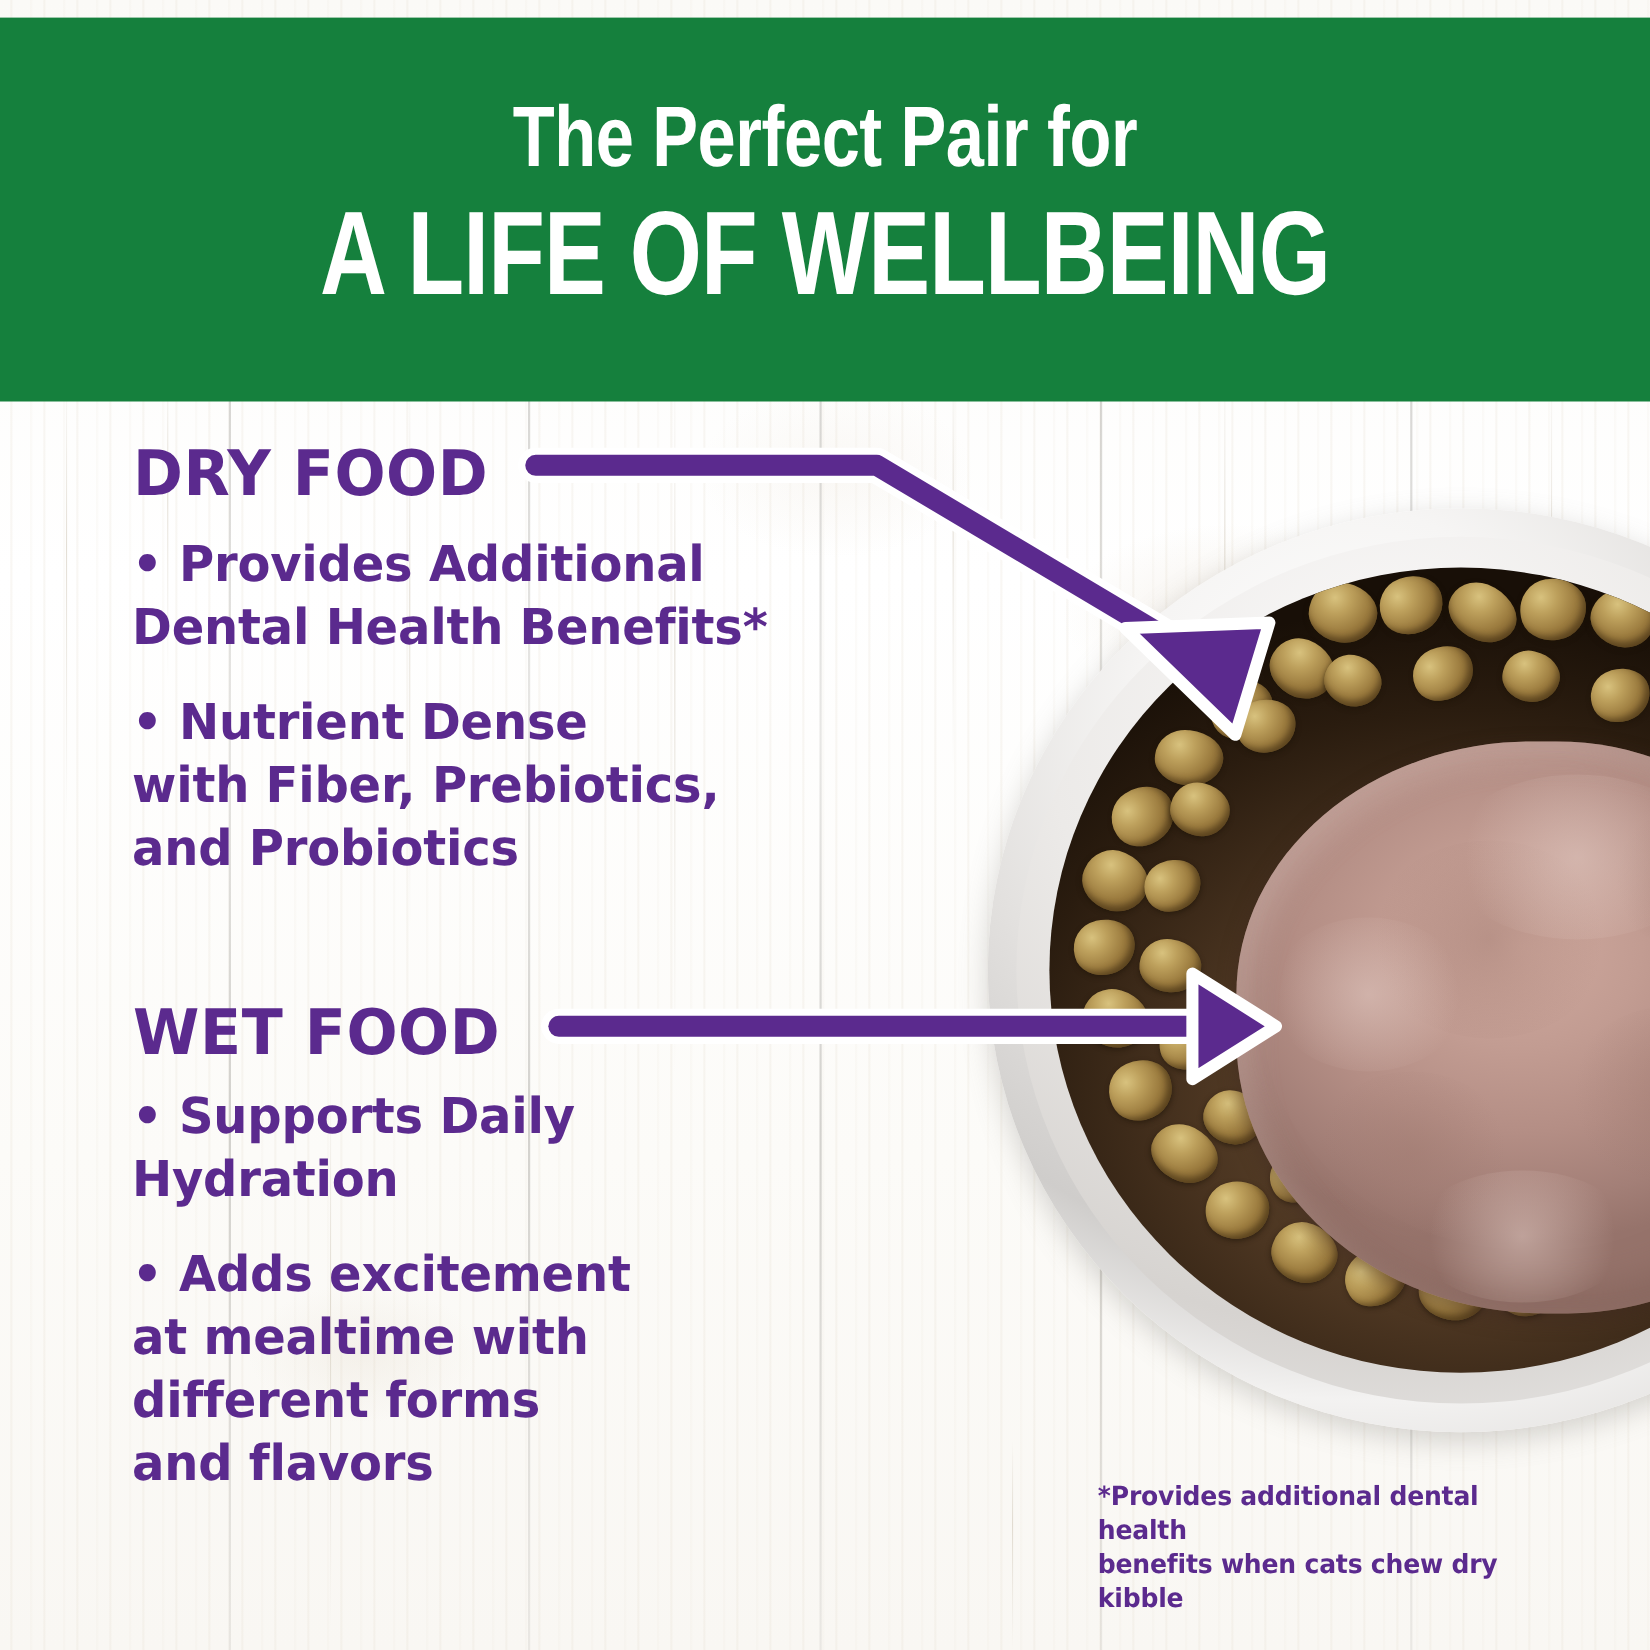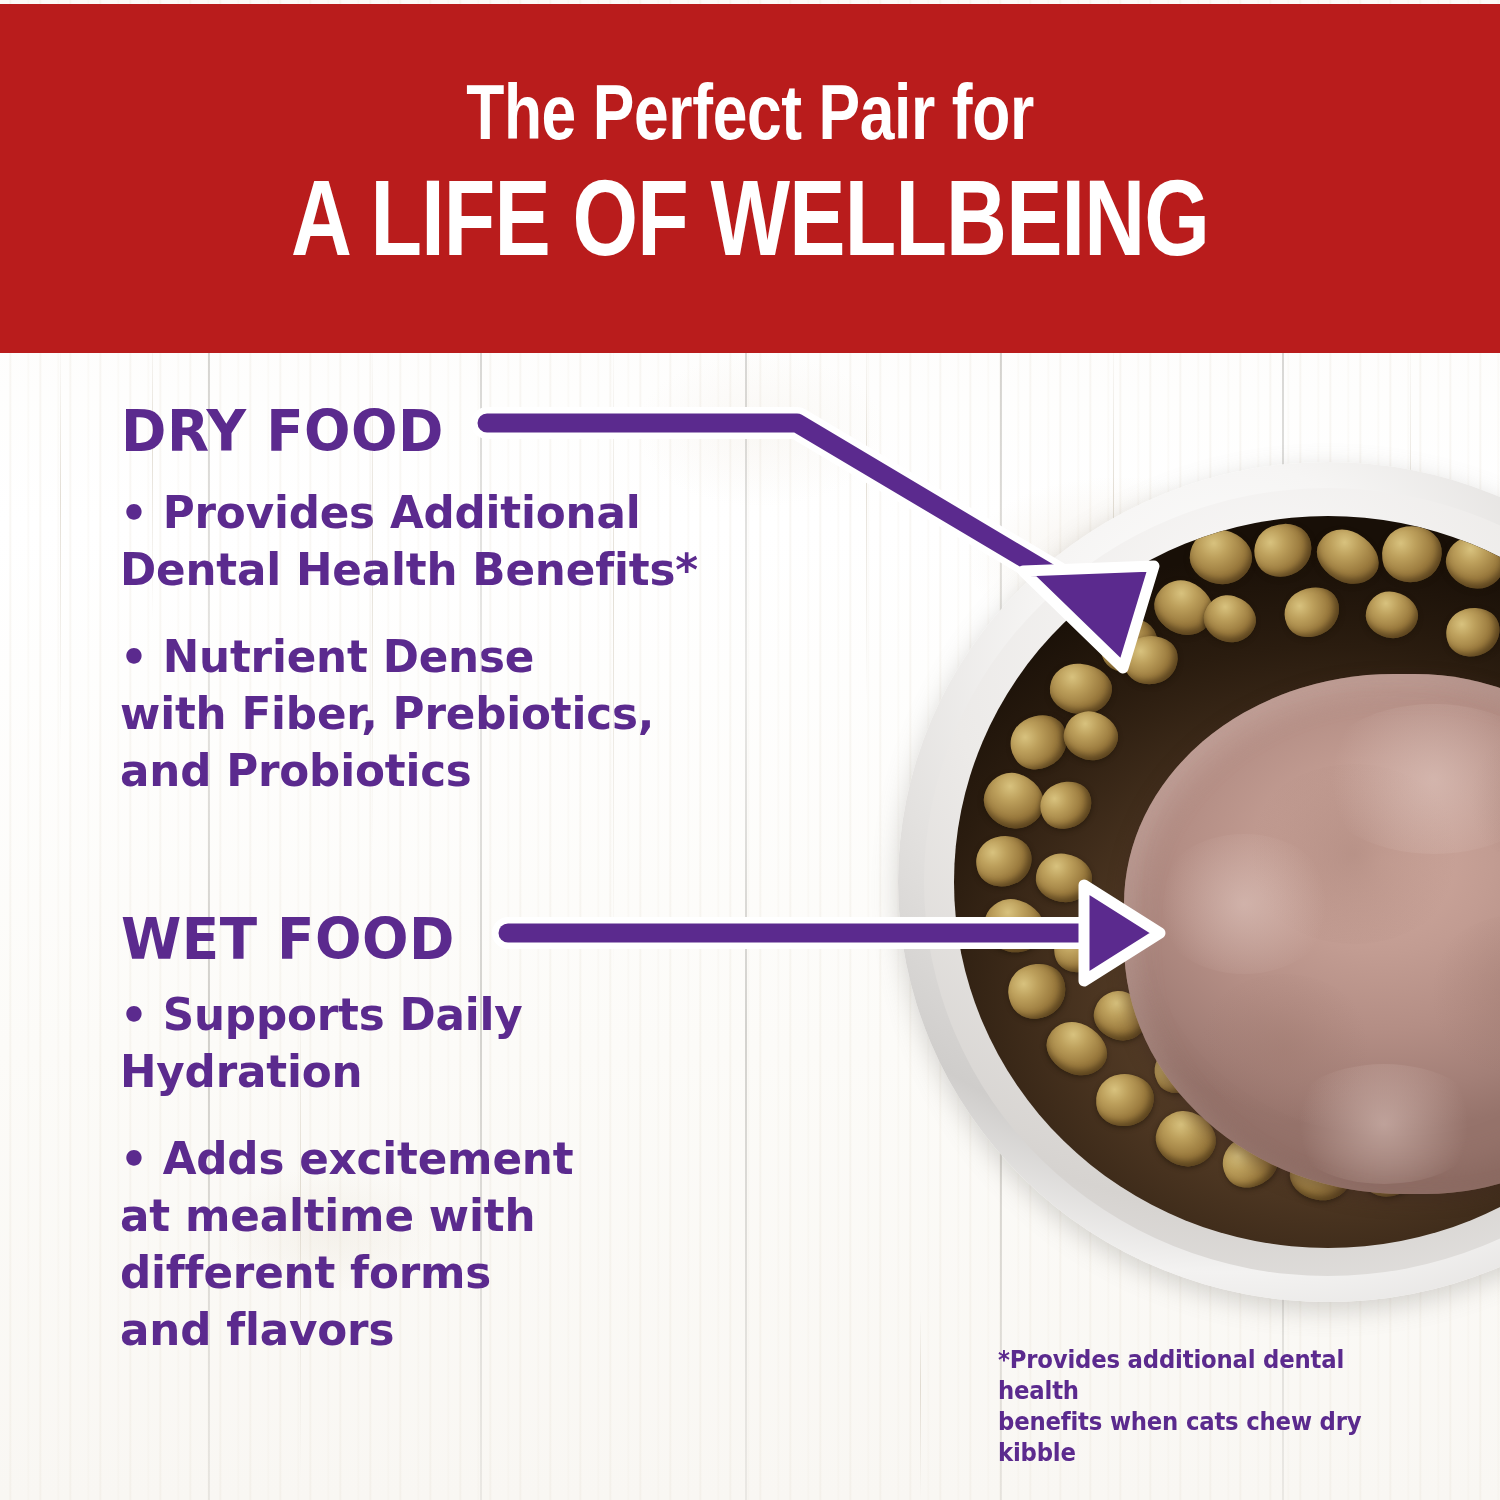--- a/index.html
+++ b/index.html
@@ -50,23 +50,23 @@
   }
   .grain-line {
     position: absolute;
     width: 1px;
     background: linear-gradient(180deg, rgba(205,196,180,0) 0%, rgba(205,196,180,0.55) 40%, rgba(205,196,180,0) 100%);
   }
 
   
   #header-band {
     position: absolute;
-    left: 0; top: 4px;
+    left: 0; top: 16px;
     width: 1500px; height: 349px;
-    background: #b91c1c;
+    background: #15803d;
   }
   #title-line-1 {
     position: absolute;
     left: 0; top: 66px;
     width: 1500px;
     text-align: center;
     color: #ffffff;
     font-family: "Liberation Sans Narrow", "Liberation Sans", sans-serif;
     font-weight: bold;
     font-size: 78px;

